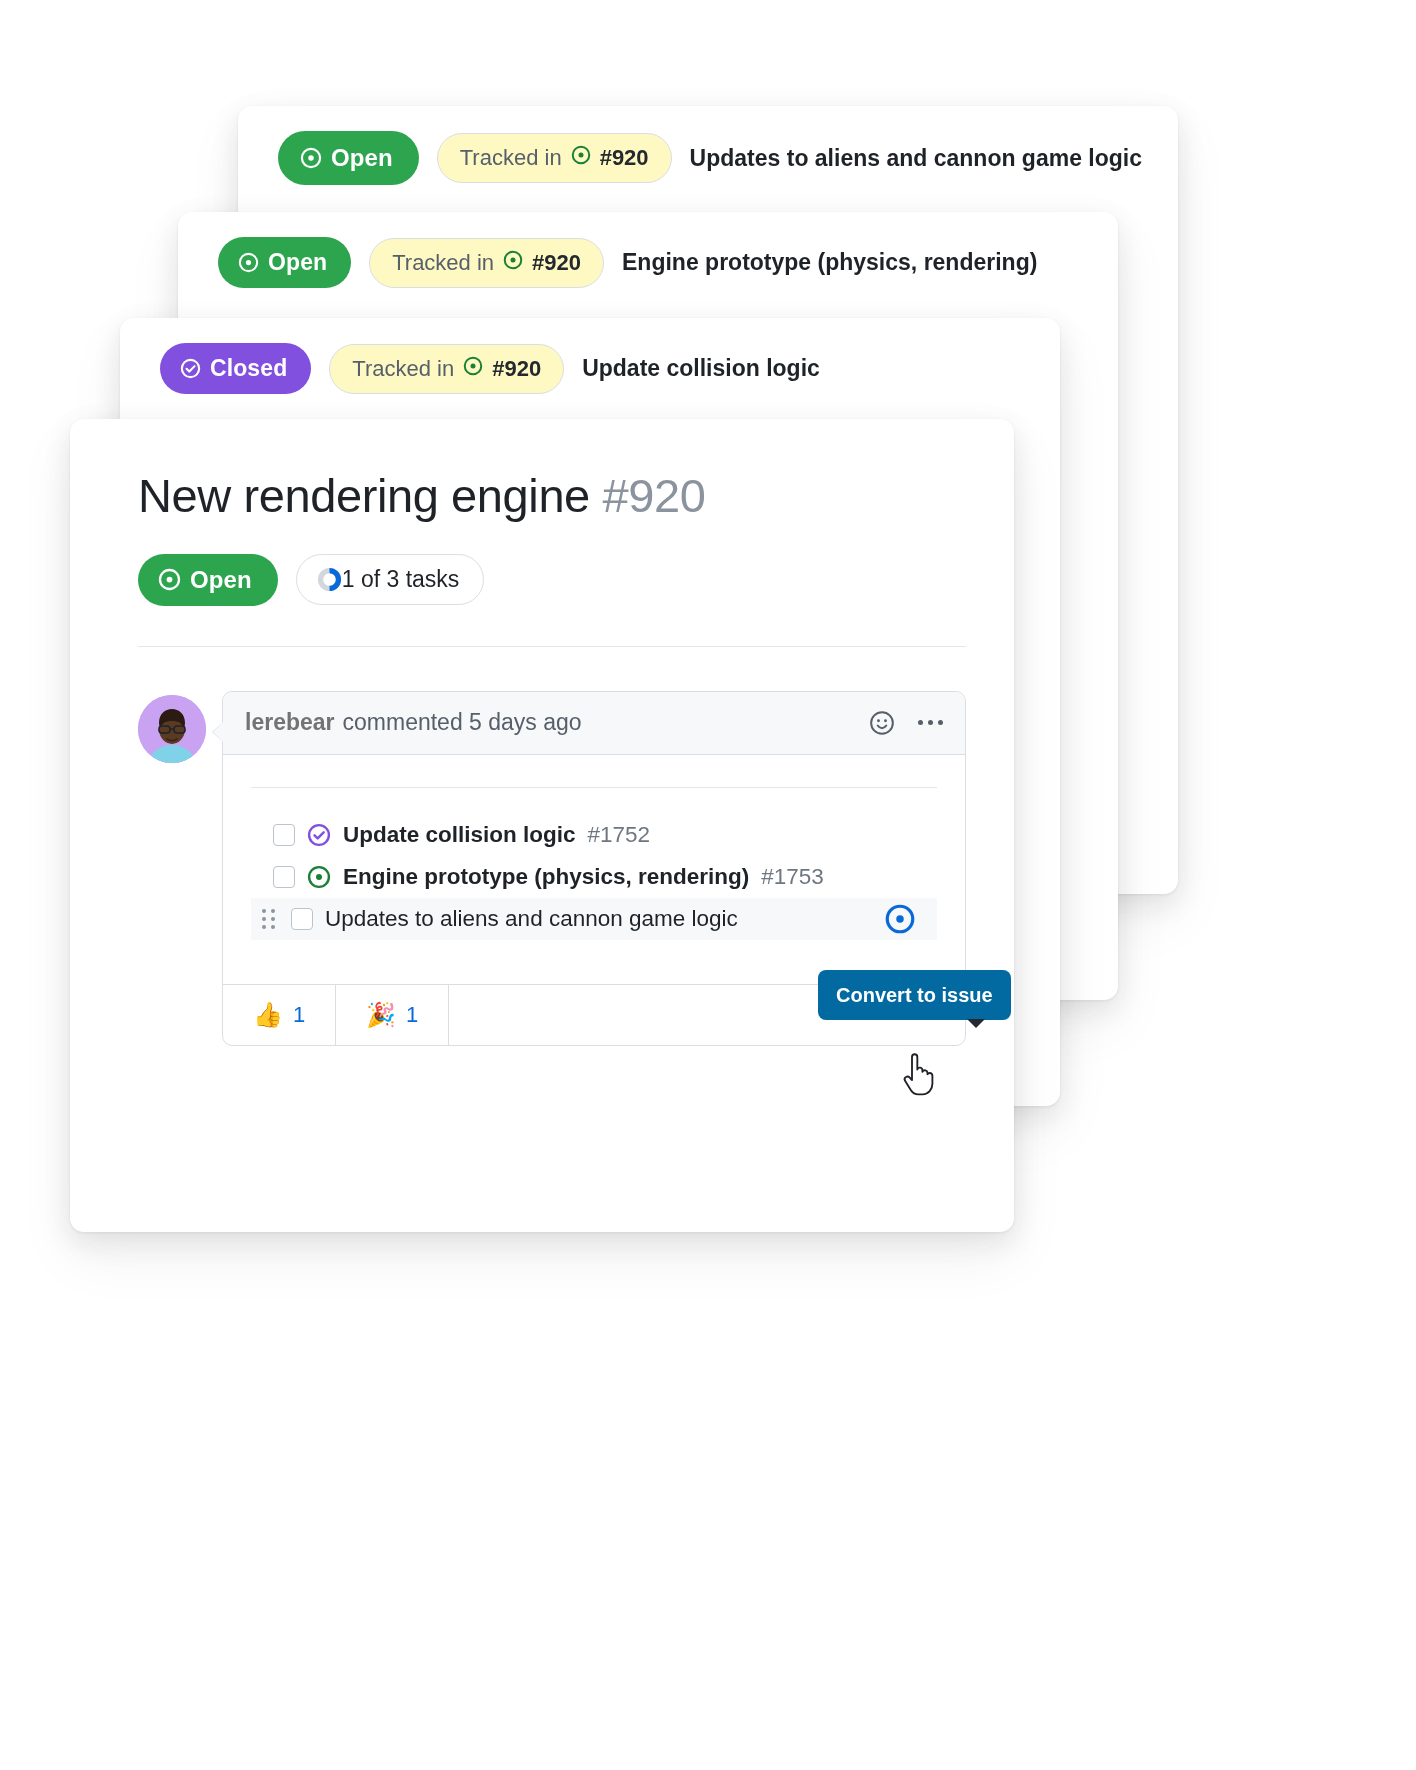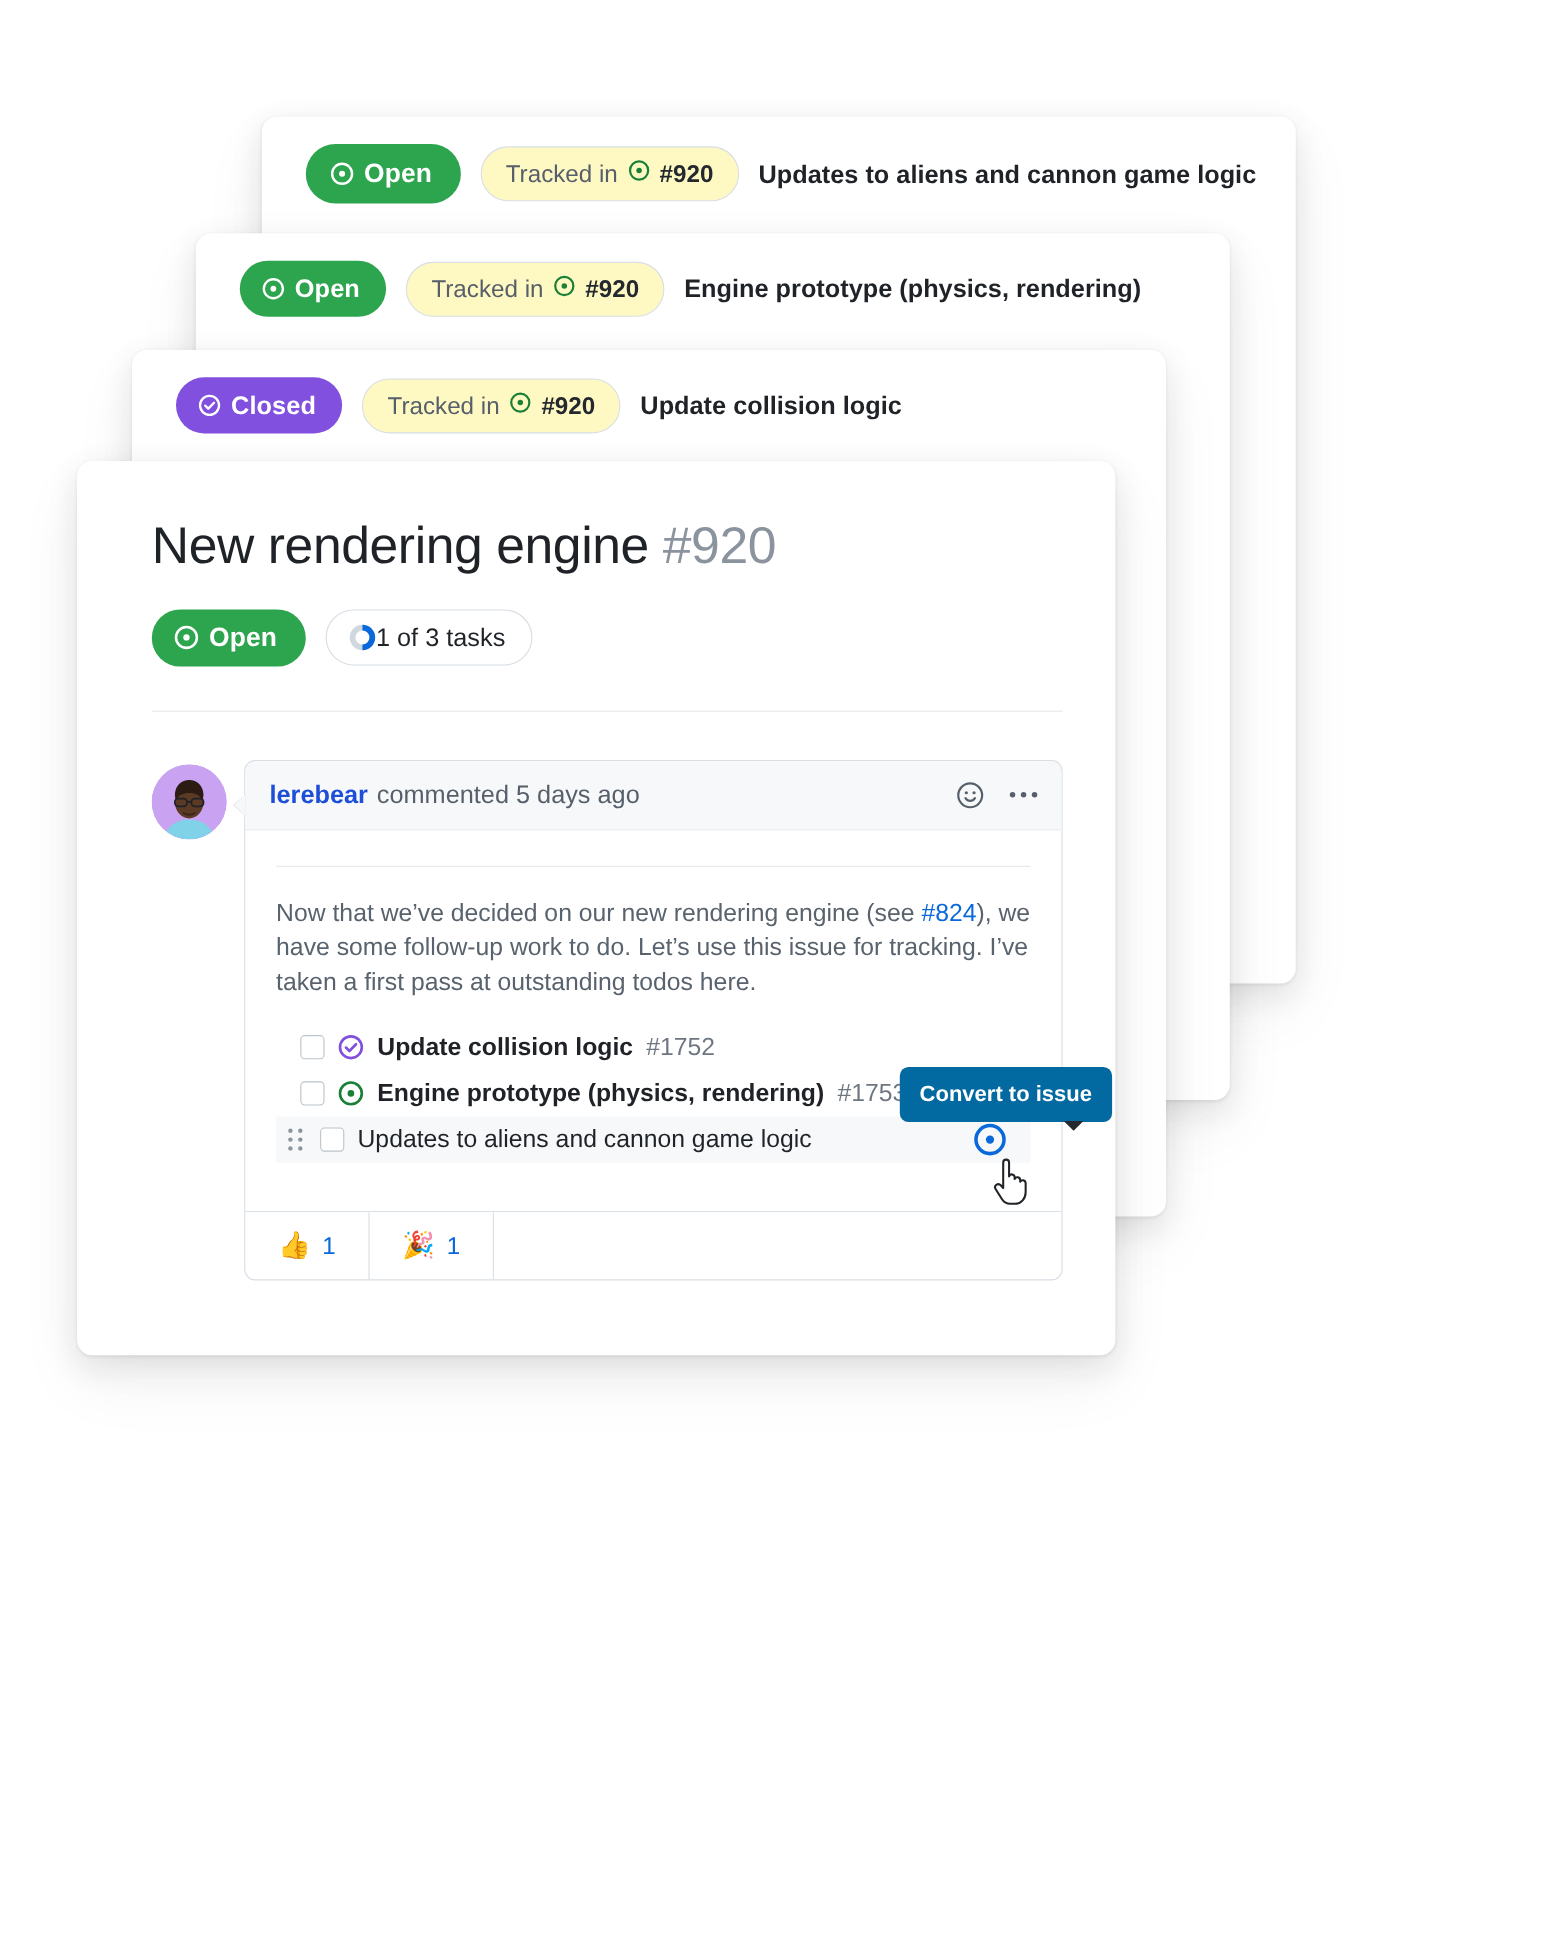--- a/index.html
+++ b/index.html
@@ -126,21 +126,21 @@
   }
 
   .comment-head {
     display: flex; align-items: center;
     background: #f6f8fa;
     border-bottom: 1px solid #d8dee4;
     border-radius: 9px 9px 0 0;
     padding: 17px 22px;
     font-size: 23px; color: #57606a;
   }
-  .comment-head b { color: #1d4ed8; font-weight: 700; margin-right: 8px; }
+  .comment-head b { color: #737373; font-weight: 700; margin-right: 8px; }
   .head-actions { margin-left: auto; display: flex; align-items: center; gap: 22px; }
   .kebab { display:flex; gap:5px; align-items:center; }
   .kebab i { width:5px; height:5px; border-radius:50%; background:#57606a; display:block; }
 
   .comment-body { padding: 32px 28px 0 28px; }
 
   .epic-h {
     font-size: 33px; font-weight: 700; color: #1f2328;
     margin: 0 0 18px 0; letter-spacing: -.2px;
   }
@@ -360,23 +360,20 @@
                 <i></i>
                   <i></i>
                   <i></i>
               </span>
             </span>
           </div>
 
           <div class="comment-body">
             <div class="epic-rule"></div>
 
-            <p class="para">
-              <span>Now that we’ve decided on our new rendering engine (see </span><a href="#">#824</a><span>), we have some follow-up work to do. Let’s use this issue for tracking. I’ve taken a first pass at outstanding todos here.</span>
-            </p>
 
             <ul class="tasklist">
               <li class="task">
                 <span class="cb"></span>
                 <span class="ic">
                   <svg width="24" height="24" viewBox="0 0 16 16">
                       <circle cx="8" cy="8" r="6.6" fill="none" stroke="#8250df" stroke-width="1.6"></circle>
                       <path d="M5 8.2l2.1 2.1L11.1 6.2" fill="none" stroke="#8250df" stroke-width="1.6" stroke-linecap="round" stroke-linejoin="round"></path>
                     </svg>
                 </span>

